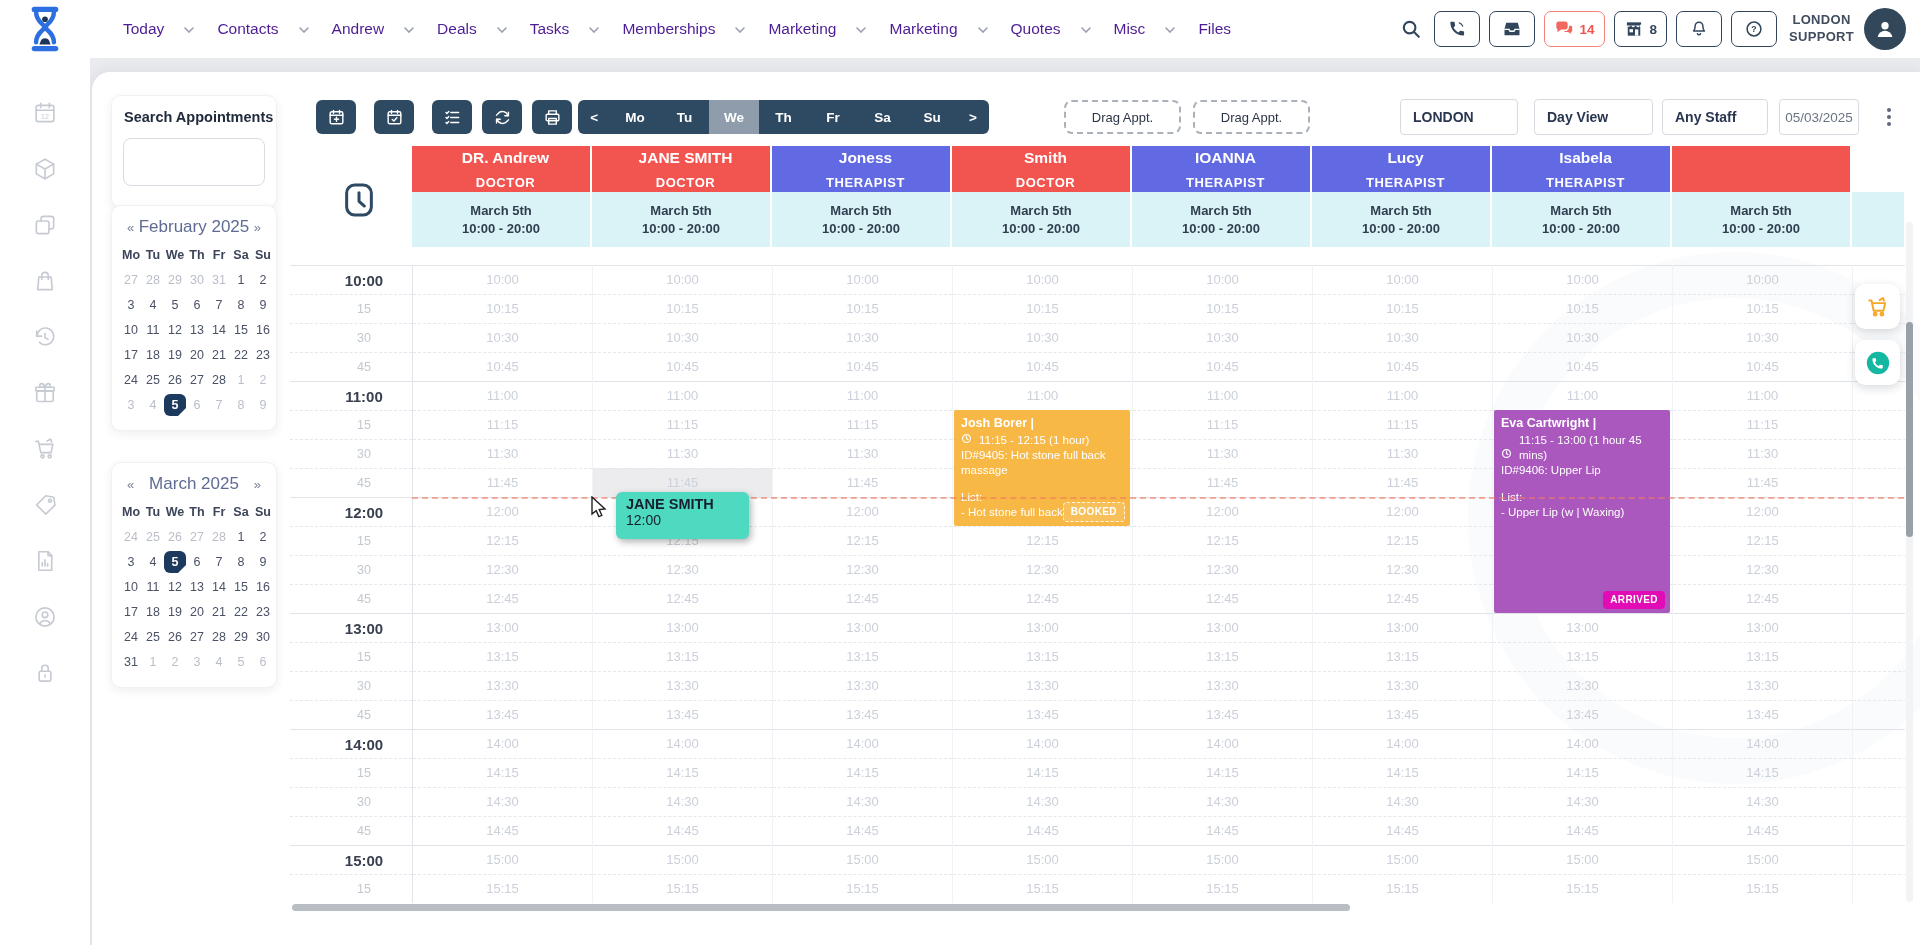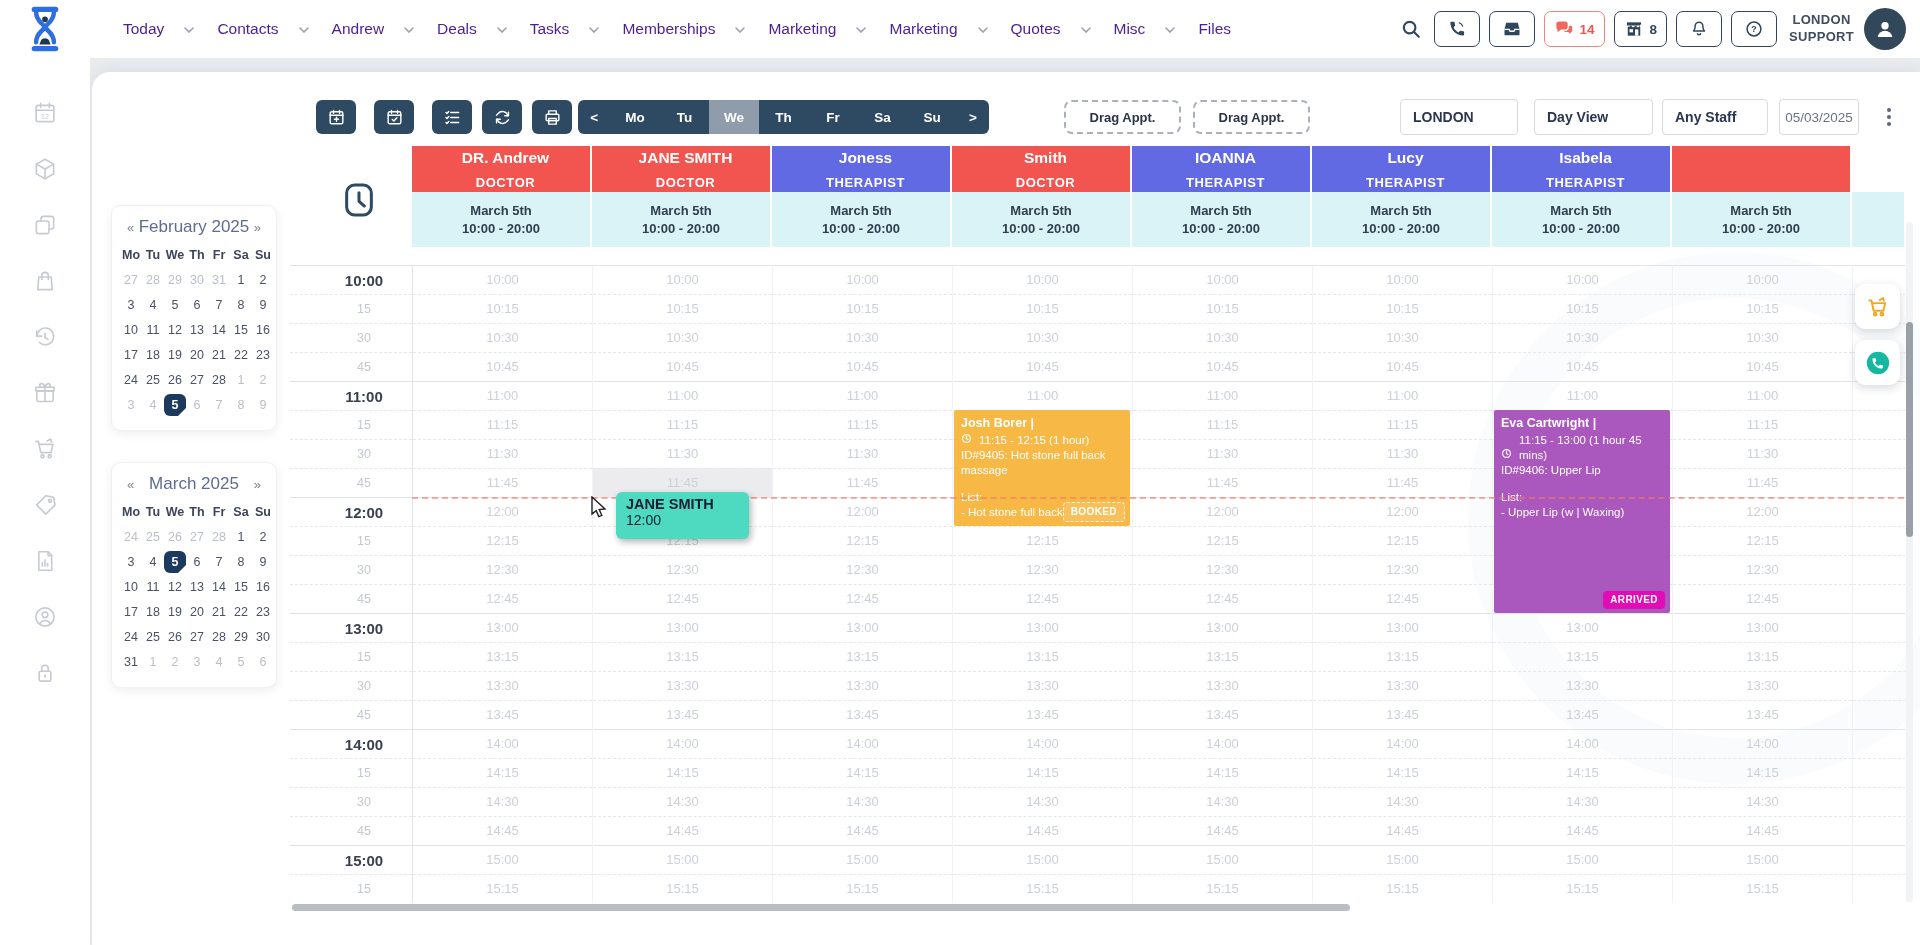--- a/index.html
+++ b/index.html
@@ -64,21 +64,21 @@
   .sched{position:absolute;left:198px;top:0;right:0;bottom:0;}
   .tb-btn{position:absolute;top:28px;width:40px;height:34px;background:#2e4a63;border:none;border-radius:6px;color:#fff;
         display:flex;align-items:center;justify-content:center;cursor:pointer;}
   .tb-btn svg{width:19px;height:19px;display:block;}
   .day-bar{position:absolute;left:288px;top:28px;width:411px;height:34px;background:#2e4a63;border-radius:6px;
         display:flex;overflow:hidden;}
   .seg{flex:1;display:flex;align-items:center;justify-content:center;color:#fff;font-size:13.5px;font-weight:700;cursor:pointer;}
   .seg.arrow{flex:.65;}
   .seg.active{background:#8e9cab;}
   .drag-btn{position:absolute;top:28px;height:34px;width:117px;background:#fff;border:2px dashed #abb1ba;border-radius:8px;
-        font-size:13px;font-weight:700;color:#2c3545;display:flex;align-items:center;justify-content:center;cursor:grab;box-sizing:border-box;}
+        font-size:13px;font-weight:400;color:#2c3545;display:flex;align-items:center;justify-content:center;cursor:grab;box-sizing:border-box;}
   #drag1{left:774px;} #drag2{left:903px;}
   .select{position:absolute;top:27px;height:36px;background:#fff;border:1px solid #d7dae0;border-radius:4px;
         display:flex;align-items:center;padding:0 12px;font-size:14px;font-weight:700;color:#2a3550;cursor:pointer;box-sizing:border-box;}
   #sel-loc{left:1110px;width:118px;} #sel-view{left:1244px;width:119px;} #sel-staff{left:1372px;width:106px;}
   #sel-date{left:1489px;width:80px;font-weight:400;font-size:13.5px;color:#6a7484;justify-content:center;padding:0 6px;}
   .kebab{position:absolute;left:1594px;top:31px;width:10px;height:28px;display:flex;flex-direction:column;
         align-items:center;justify-content:center;gap:3px;cursor:pointer;}
   .kdot{width:4px;height:4px;border-radius:50%;background:#5f6774;}
 
   .corner-icon{position:absolute;left:50px;top:106px;width:38px;height:44px;color:#2e4a63;}
@@ -383,20 +383,24 @@
         <path d="M9 10.4V7.9a3 3 0 0 1 6 0v2.5"></path>
         <path d="M12 13.8v2"></path>
       </svg>
     </div>
   </aside>
 
 <main class="card">
   <div class="deco"></div>
 
   <section class="left-panel" id="left-panel">
+    <div class="search-card">
+      <div class="search-title">Search Appointments</div>
+      <input class="search-input" style="">
+    </div>
   <div class="cal-card" id="cal-feb">
         <div class="cal-head">
           <div class="cal-arrow">«</div>
           <div class="cal-title">February 2025</div>
           <div class="cal-arrow">»</div>
         </div>
         <div class="cal-grid">
           <div class="cal-cell dow">
             <span class="dn">Mo</span>
           </div>

